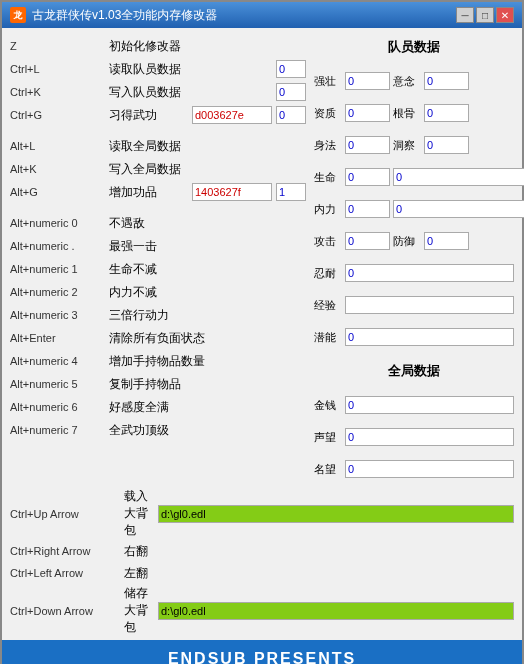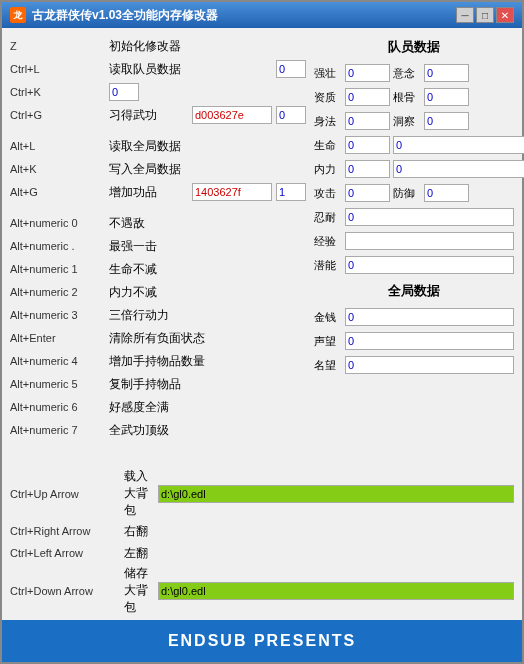--- a/index.html
+++ b/index.html
@@ -41,21 +41,21 @@
       border-radius: 2px;
       display: flex;
       align-items: center;
       justify-content: center;
       font-size: 9px;
       color: white;
       font-weight: bold;
     }
     .title-text {
       font-size: 12px;
-      font-weight: bold;
+      font-weight: normal;
     }
     .title-buttons {
       display: flex;
       gap: 2px;
     }
     .title-btn {
       width: 18px;
       height: 16px;
       background: #d0d0d0;
       border: 1px solid #888;
@@ -79,21 +79,21 @@
     .left-panel {
       flex: 1;
       display: flex;
       flex-direction: column;
       gap: 2px;
     }
     .right-panel {
       width: 200px;
       display: flex;
       flex-direction: column;
-      gap: 4px;
+      gap: 12px;
     }
     .section-title {
       text-align: center;
       font-weight: bold;
       font-size: 13px;
       color: #000;
       margin-bottom: 4px;
       margin-top: 2px;
     }
     .row {
@@ -239,20 +239,21 @@
       </div>
 
       <div class="row">
         <span class="shortcut">Ctrl+L</span>
         <span class="label">读取队员数据</span>
         <input class="input-field input-small" value="0" style="">
       </div>
 
       <div class="row">
         <span class="shortcut">Ctrl+K</span>
+        <span class="label">写入队员数据</span>
         <input class="input-field input-small" value="0" style="">
       </div>
 
       <div class="row">
         <span class="shortcut">Ctrl+G</span>
         <span class="label">习得武功</span>
         <input class="input-field" value="d003627e" style="width: 80px; color: rgb(204, 0, 0);">
         <input class="input-field input-small" value="0" style="">
       </div>
 

